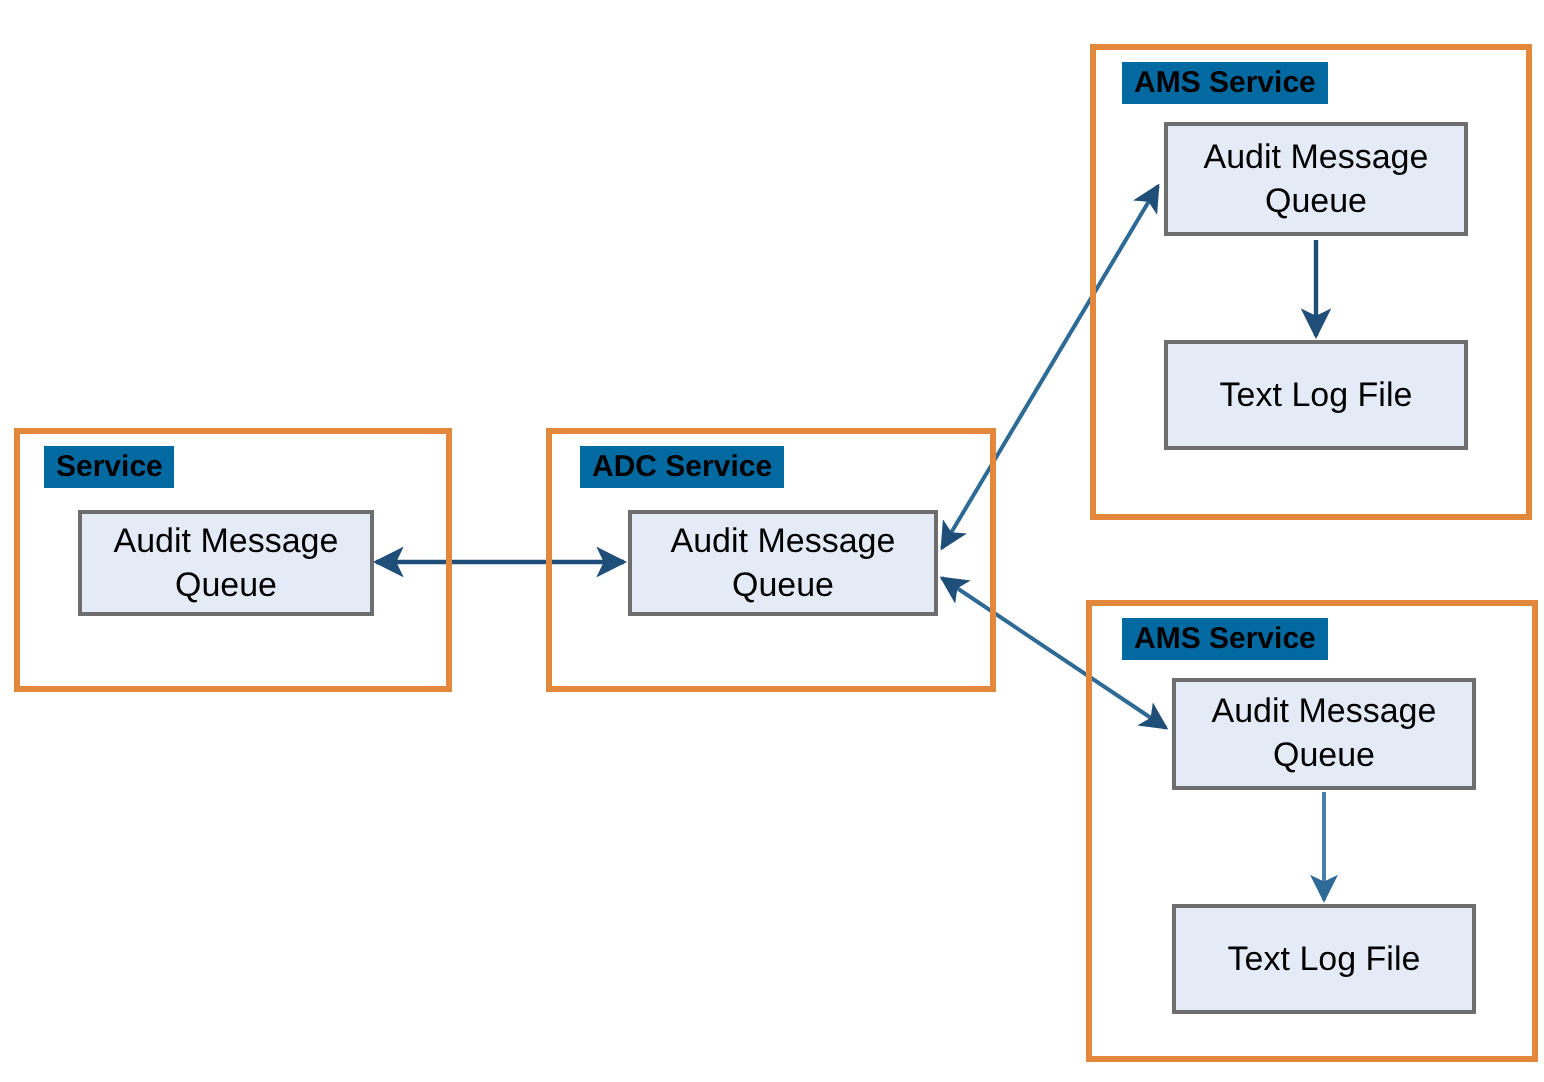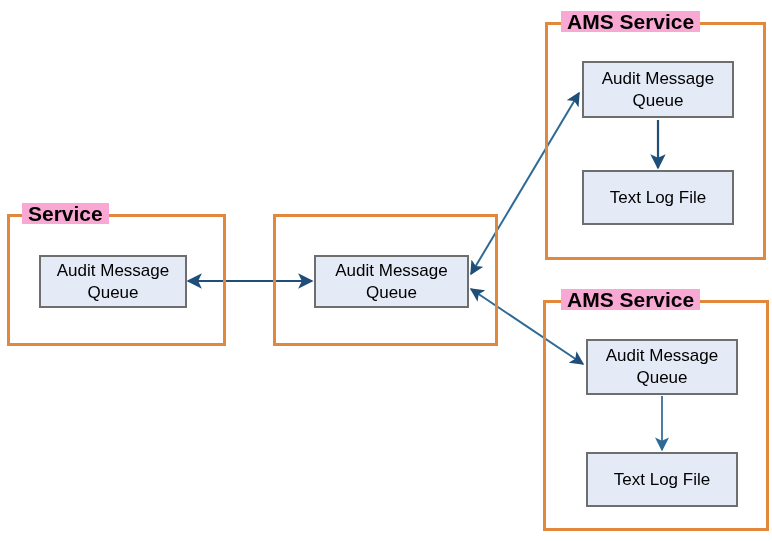--- a/index.html
+++ b/index.html
@@ -21,26 +21,27 @@
   .group {
     position: absolute;
     border: 3px solid #E2883C;
     box-sizing: border-box;
     background: transparent;
   }
   .group-label {
     position: absolute;
     font-family: "Liberation Sans", sans-serif;
     font-weight: bold;
-    font-size: 21px;
+    font-size: 15px;
     line-height: 21px;
     color: #000000;
-    background: #f9a8d4;
+    background: #0369a1;
     padding: 0 6px;
     white-space: nowrap;
+    margin-top: 20px;
   }
 
   
   .node {
     position: absolute;
     box-sizing: border-box;
     border: 2px solid #6E6E6E;
     background: #E4EAF6;
     display: flex;
     align-items: center;
@@ -101,20 +102,21 @@
   <div class="group" style="left:7px; top:214px; width:219px; height:132px;"></div>
   <div class="group-label" style="left:22px; top:203px;text-align:center;">Service</div>
   <div class="node" style="left:39px; top:255px; width:148px; height:53px;">
     <div>
       <span>Audit Message</span>
       <span>Queue</span>
     </div>
   </div>
 
   <div class="group" style="left:273px; top:214px; width:225px; height:132px;"></div>
+  <div class="group-label" style="left:290px; top:203px;">ADC Service</div>
   <div class="node" style="left:314px; top:255px; width:155px; height:53px;">
     <div>
       <span>Audit Message</span>
       <span>Queue</span>
     </div>
   </div>
 
   <div class="group" style="left:545px; top:22px; width:221px; height:238px;"></div>
   <div class="group-label" style="left:561px; top:11px;">AMS Service</div>
   <div class="node" style="left:582px; top:61px; width:152px; height:57px;">

